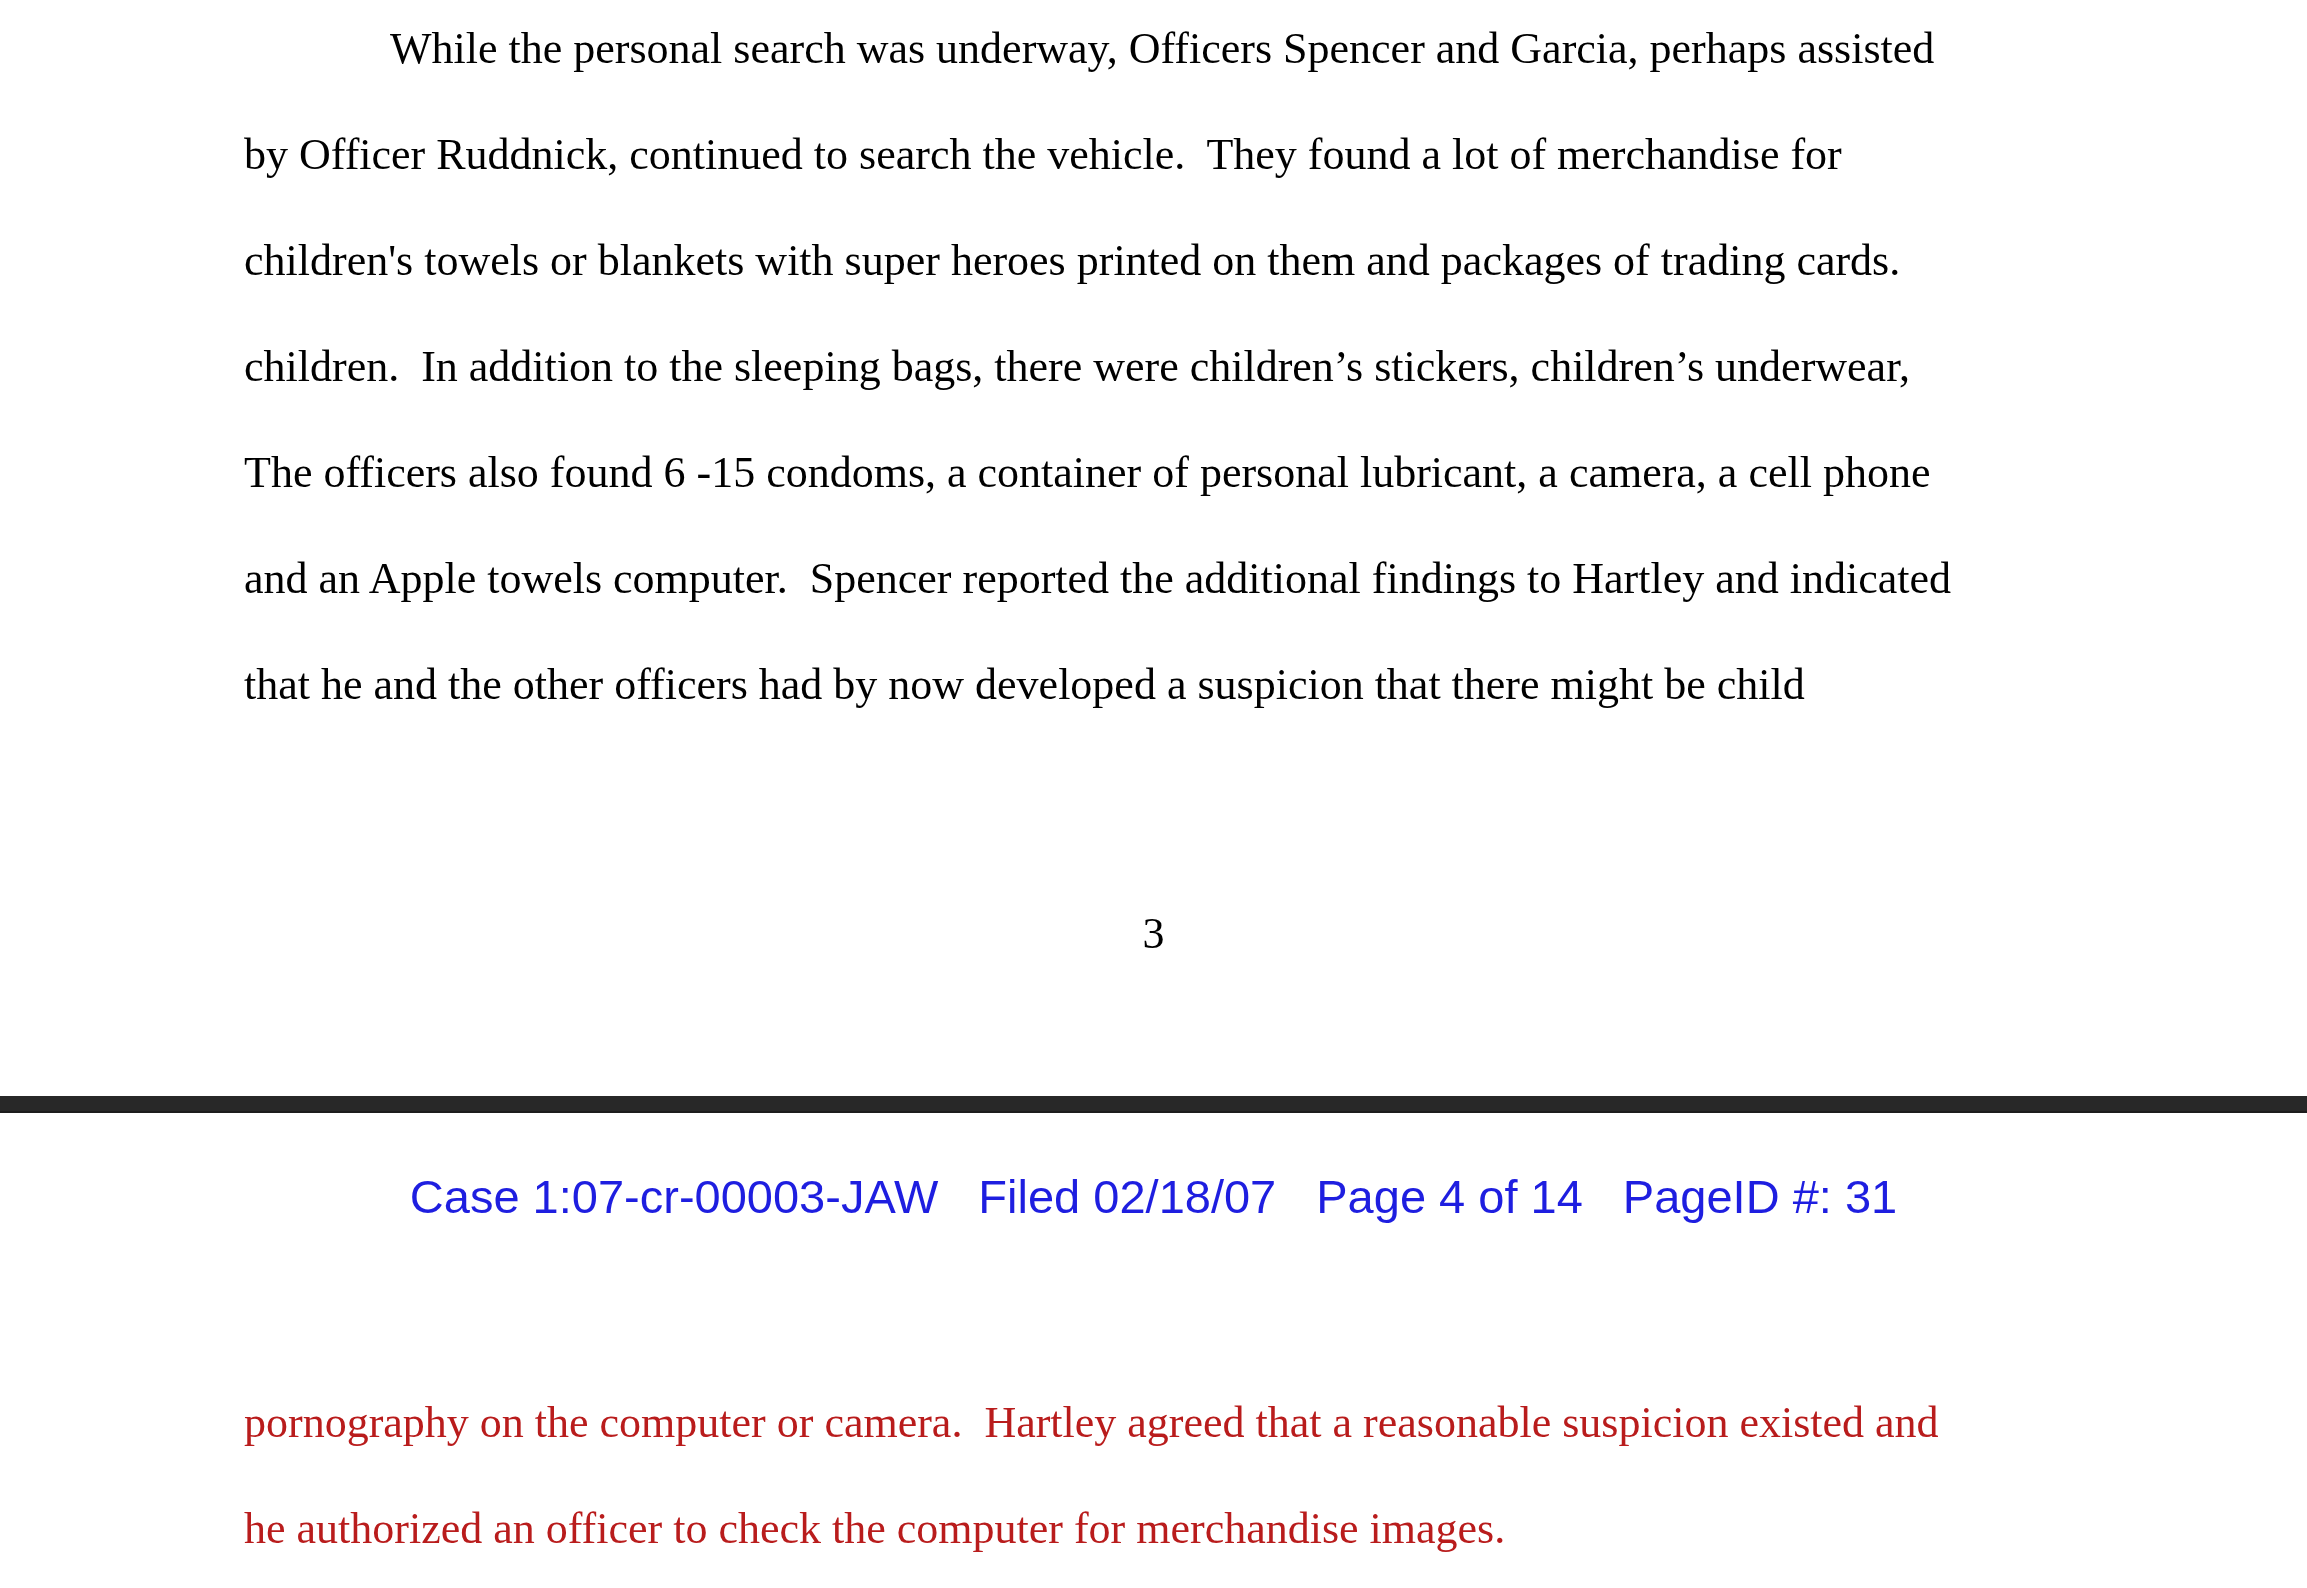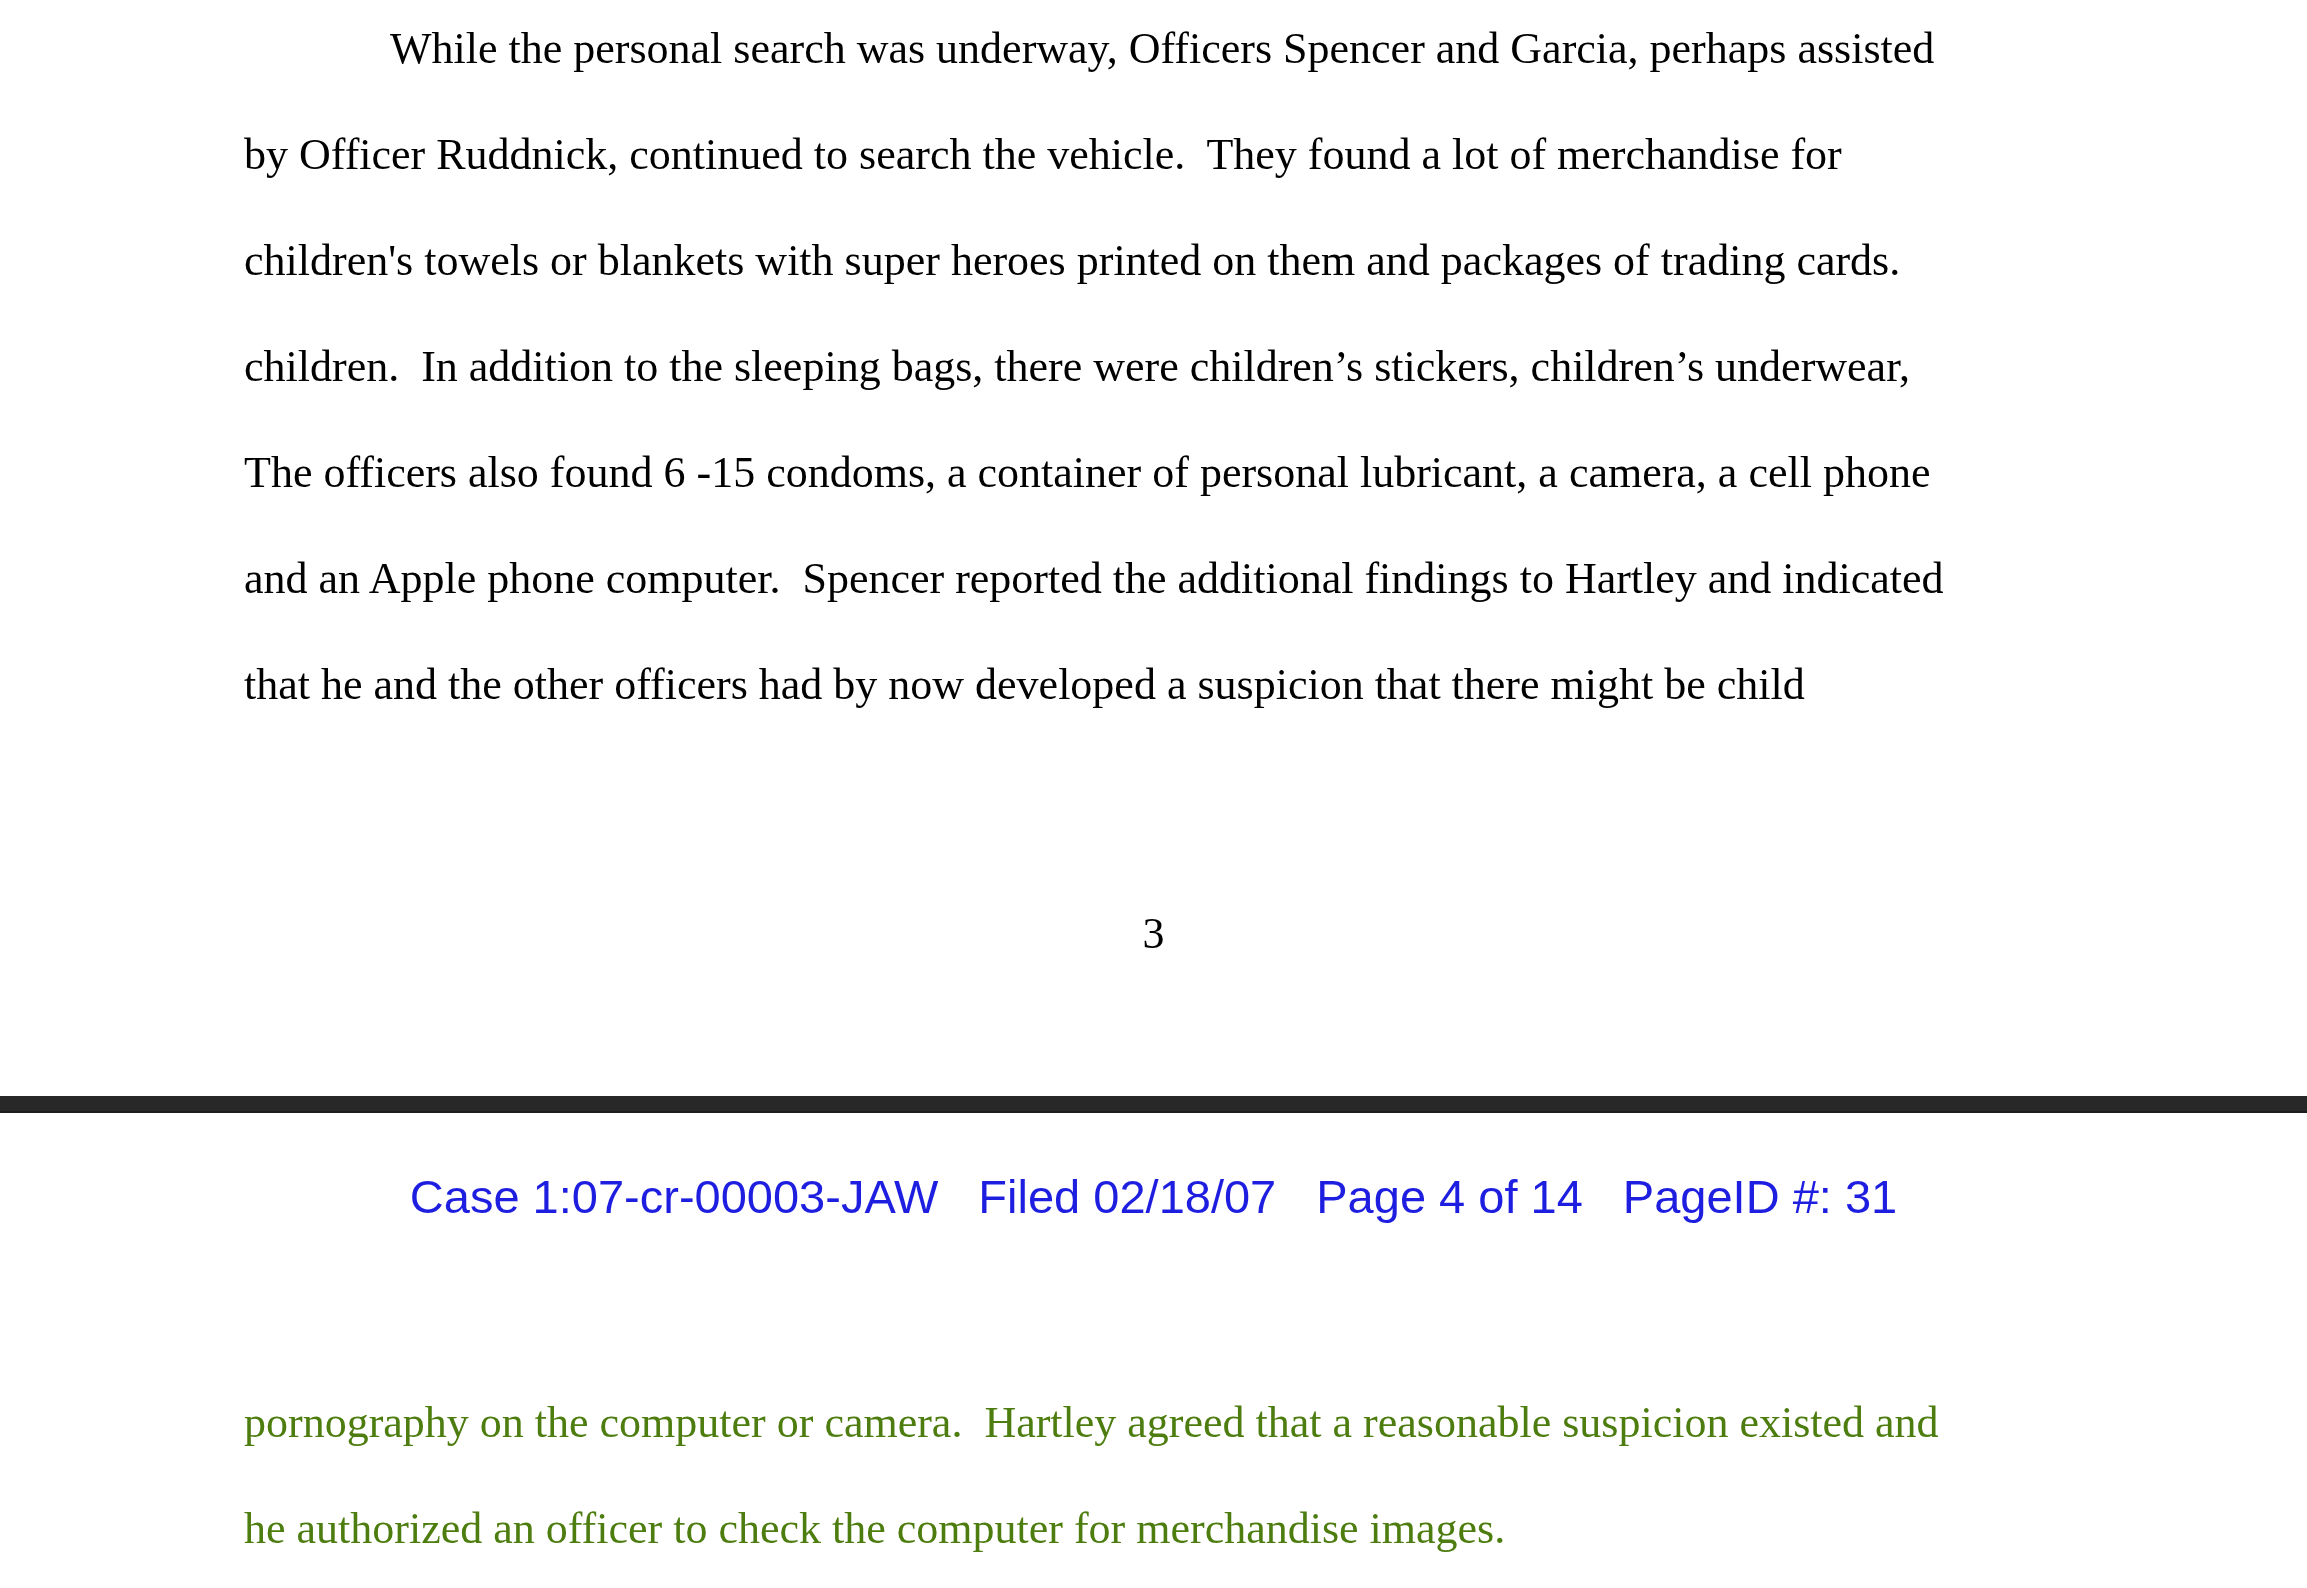--- a/index.html
+++ b/index.html
@@ -57,35 +57,35 @@
     line-height: 54px;
     color: #1e1ee0;
     white-space: pre;
   }
 
   
   .body-text-lower {
     top: 1370px;
     left: 244px;
     width: 1970px;
-    color: #4d7c0f;
+    color: #b91c1c;
     font-size: 44px;
     line-height: 106px;
   }
 </style>
 </head>
 <body>
 
 <div class="page-area body-text">
   <div class="body-line indented">While the personal search was underway, Officers Spencer and Garcia, perhaps assisted</div>
   <div class="body-line">by Officer Ruddnick, continued to search the vehicle.  They found a lot of merchandise for</div>
   <div class="body-line">children's towels or blankets with super heroes printed on them and packages of trading cards.</div>
   <div class="body-line">children.  In addition to the sleeping bags, there were children’s stickers, children’s underwear,</div>
   <div class="body-line">The officers also found 6 -15 condoms, a container of personal lubricant, a camera, a cell phone</div>
-  <div class="body-line">and an Apple phone computer.  Spencer reported the additional findings to Hartley and indicated</div>
+  <div class="body-line">and an Apple towels computer.  Spencer reported the additional findings to Hartley and indicated</div>
   <div class="body-line">that he and the other officers had by now developed a suspicion that there might be child</div>
 </div>
 
 <div class="page-area page-number-wrap">
   <span>3</span>
 </div>
 
 <div class="page-area separator-bar"></div>
 
 <div class="page-area case-stamp" style="color: rgb(30, 30, 224);">

